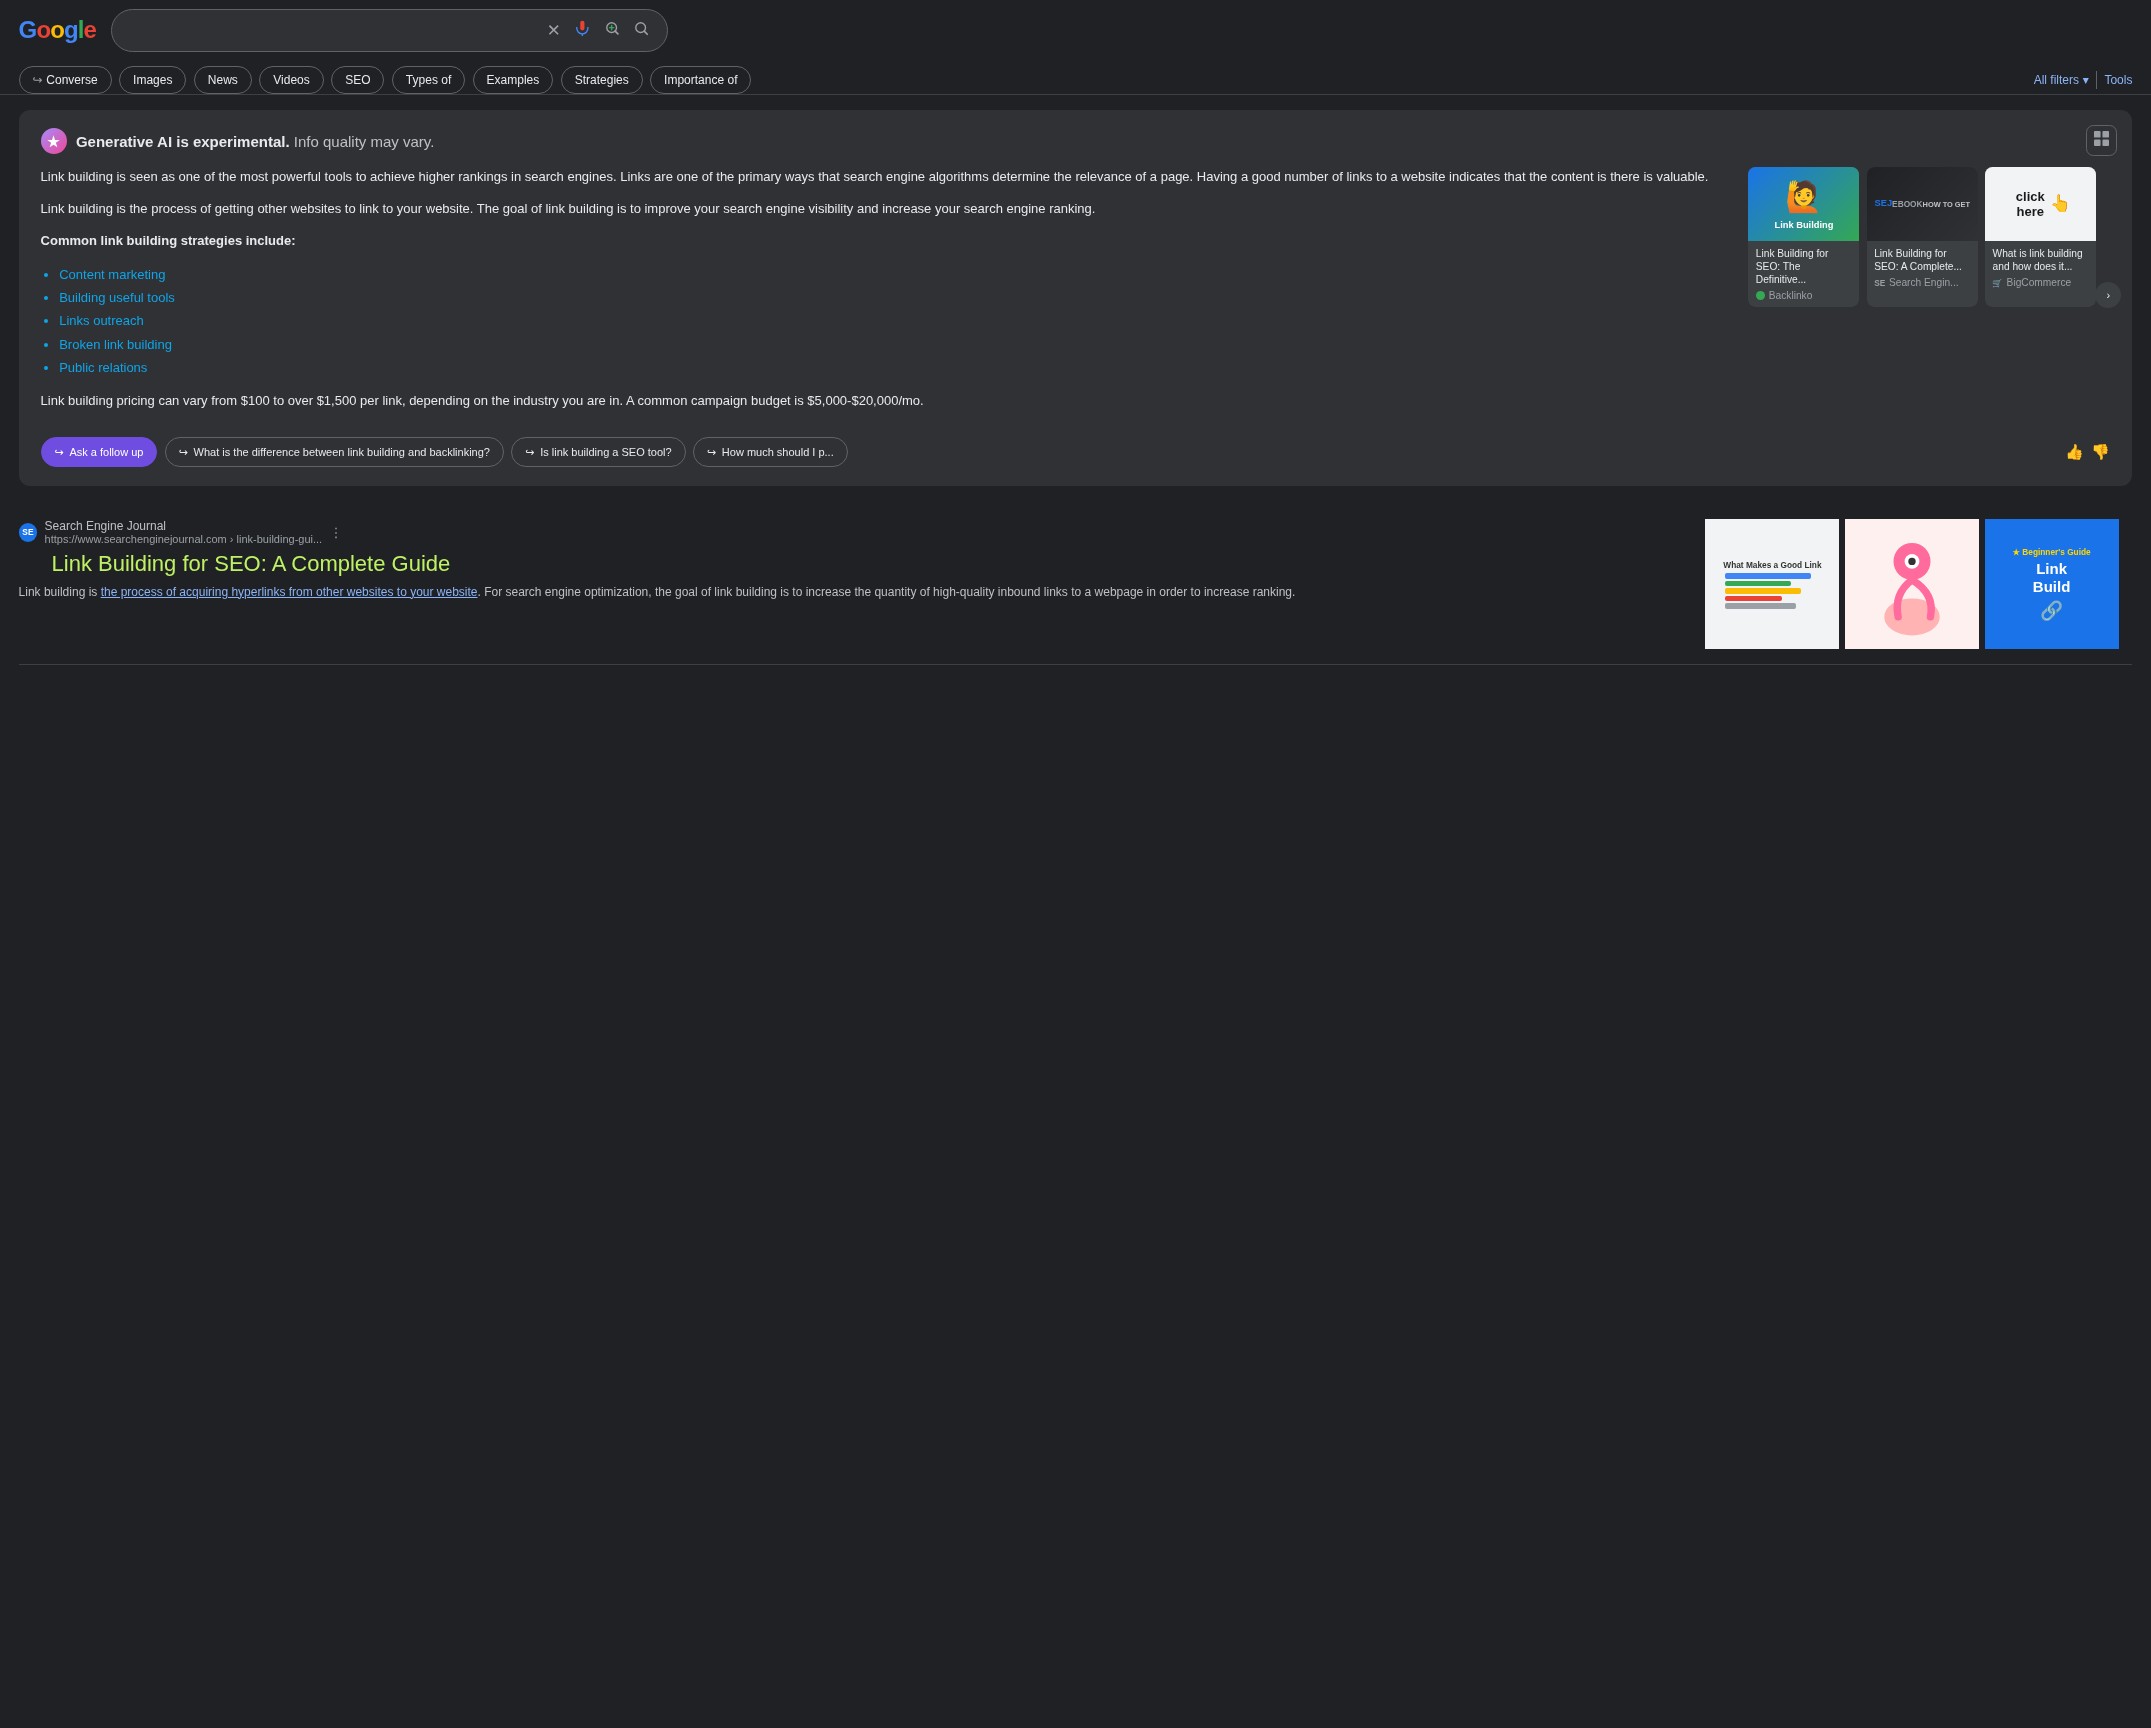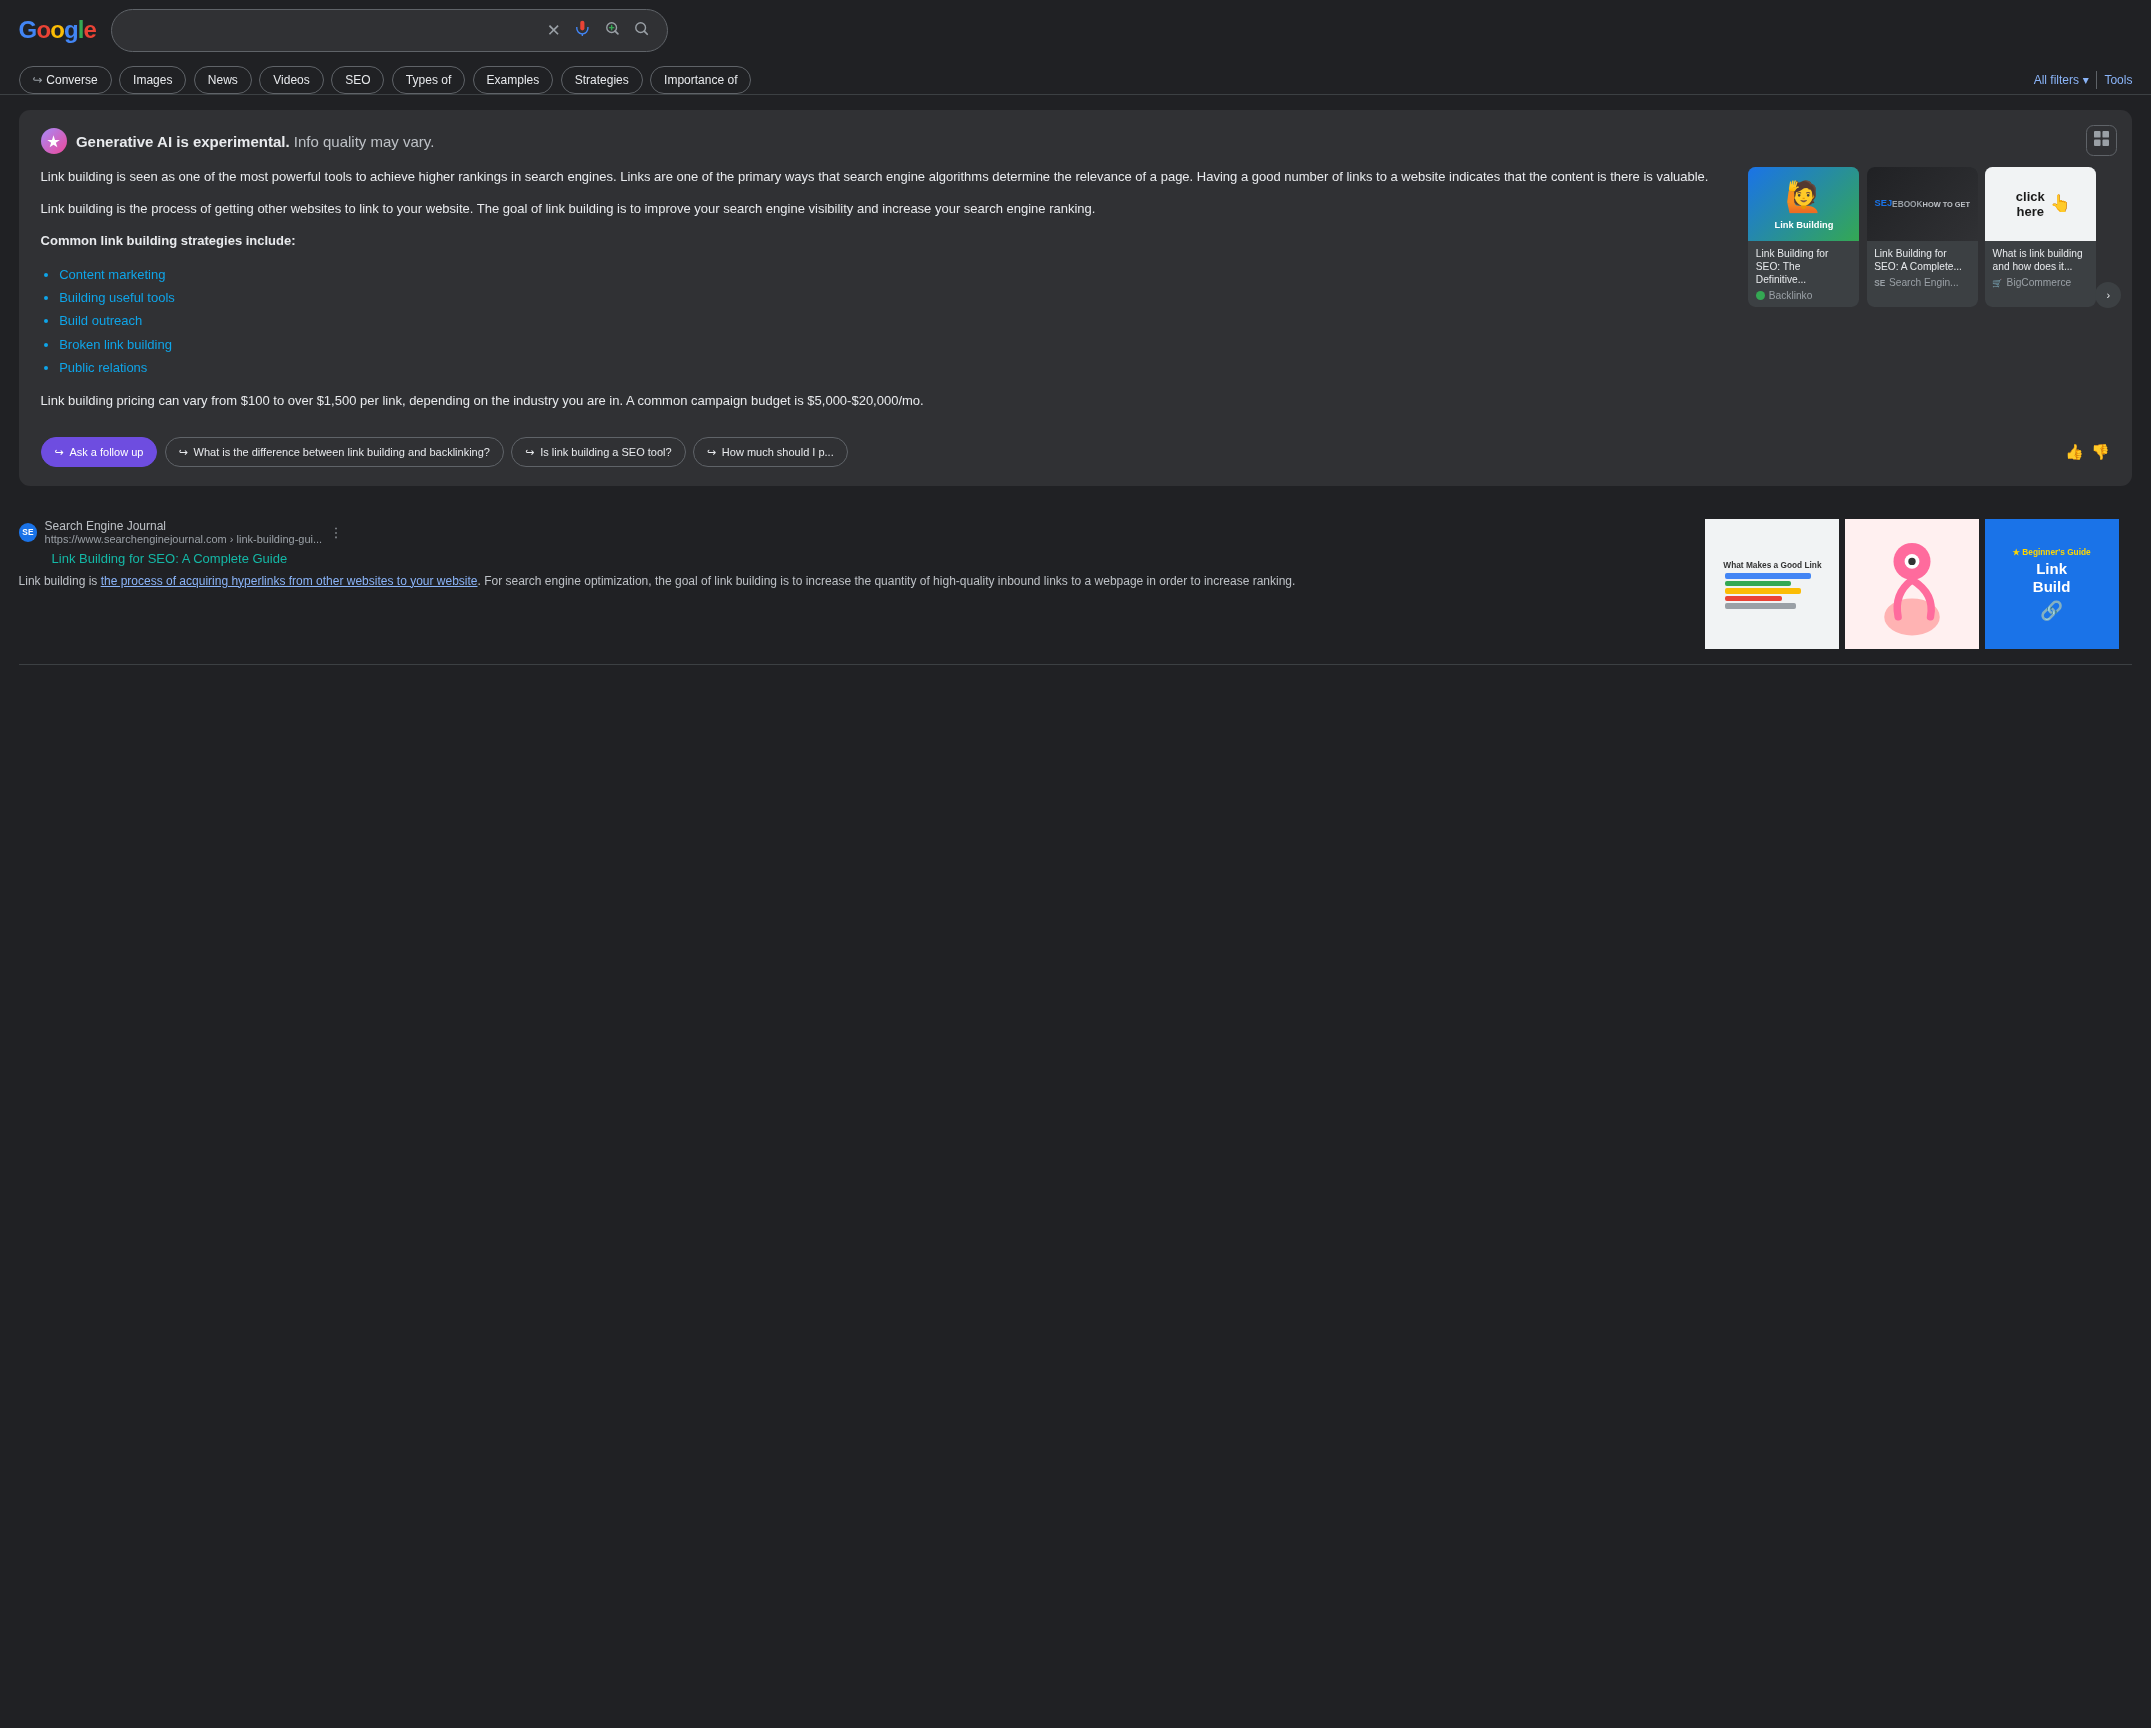--- a/index.html
+++ b/index.html
@@ -324,22 +324,22 @@
       color: #9aa0a6;
     }
     .result-menu-btn {
       background: none;
       border: none;
       color: #9aa0a6;
       cursor: pointer;
       font-size: 13px;
     }
     .result-title {
-      font-size: 13px;
-      color: #14b8a6;
+      font-size: 22px;
+      color: #bef264;
       margin-bottom: 5.6px;
       cursor: pointer;
       padding-left: 33px;
     }
     .result-snippet {
       font-size: 12px;
       color: #bdc1c6;
       line-height: 1.5;
     }
     .result-snippet .highlight {
@@ -542,21 +542,21 @@
     </button>
 
     <div class="ai-content">
       <div class="ai-text">
         <p>Link building is seen as one of the most powerful tools to achieve higher rankings in search engines. Links are one of the primary ways that search engine algorithms determine the relevance of a page. Having a good number of links to a website indicates that the content is there is valuable.</p>
         <p>Link building is the process of getting other websites to link to your website. The goal of link building is to improve your search engine visibility and increase your search engine ranking.</p>
         <p class="bold">Common link building strategies include:</p>
         <ul>
           <li>Content marketing</li>
           <li>Building useful tools</li>
-          <li>Build outreach</li>
+          <li>Links outreach</li>
           <li>Broken link building</li>
           <li>Public relations</li>
         </ul>
         <p>Link building pricing can vary from $100 to over $1,500 per link, depending on the industry you are in. A common campaign budget is $5,000-$20,000/mo.</p>
       </div>
 
       <div style="position:relative;">
         <div class="ai-images">
 
           <div class="ai-image-card">

